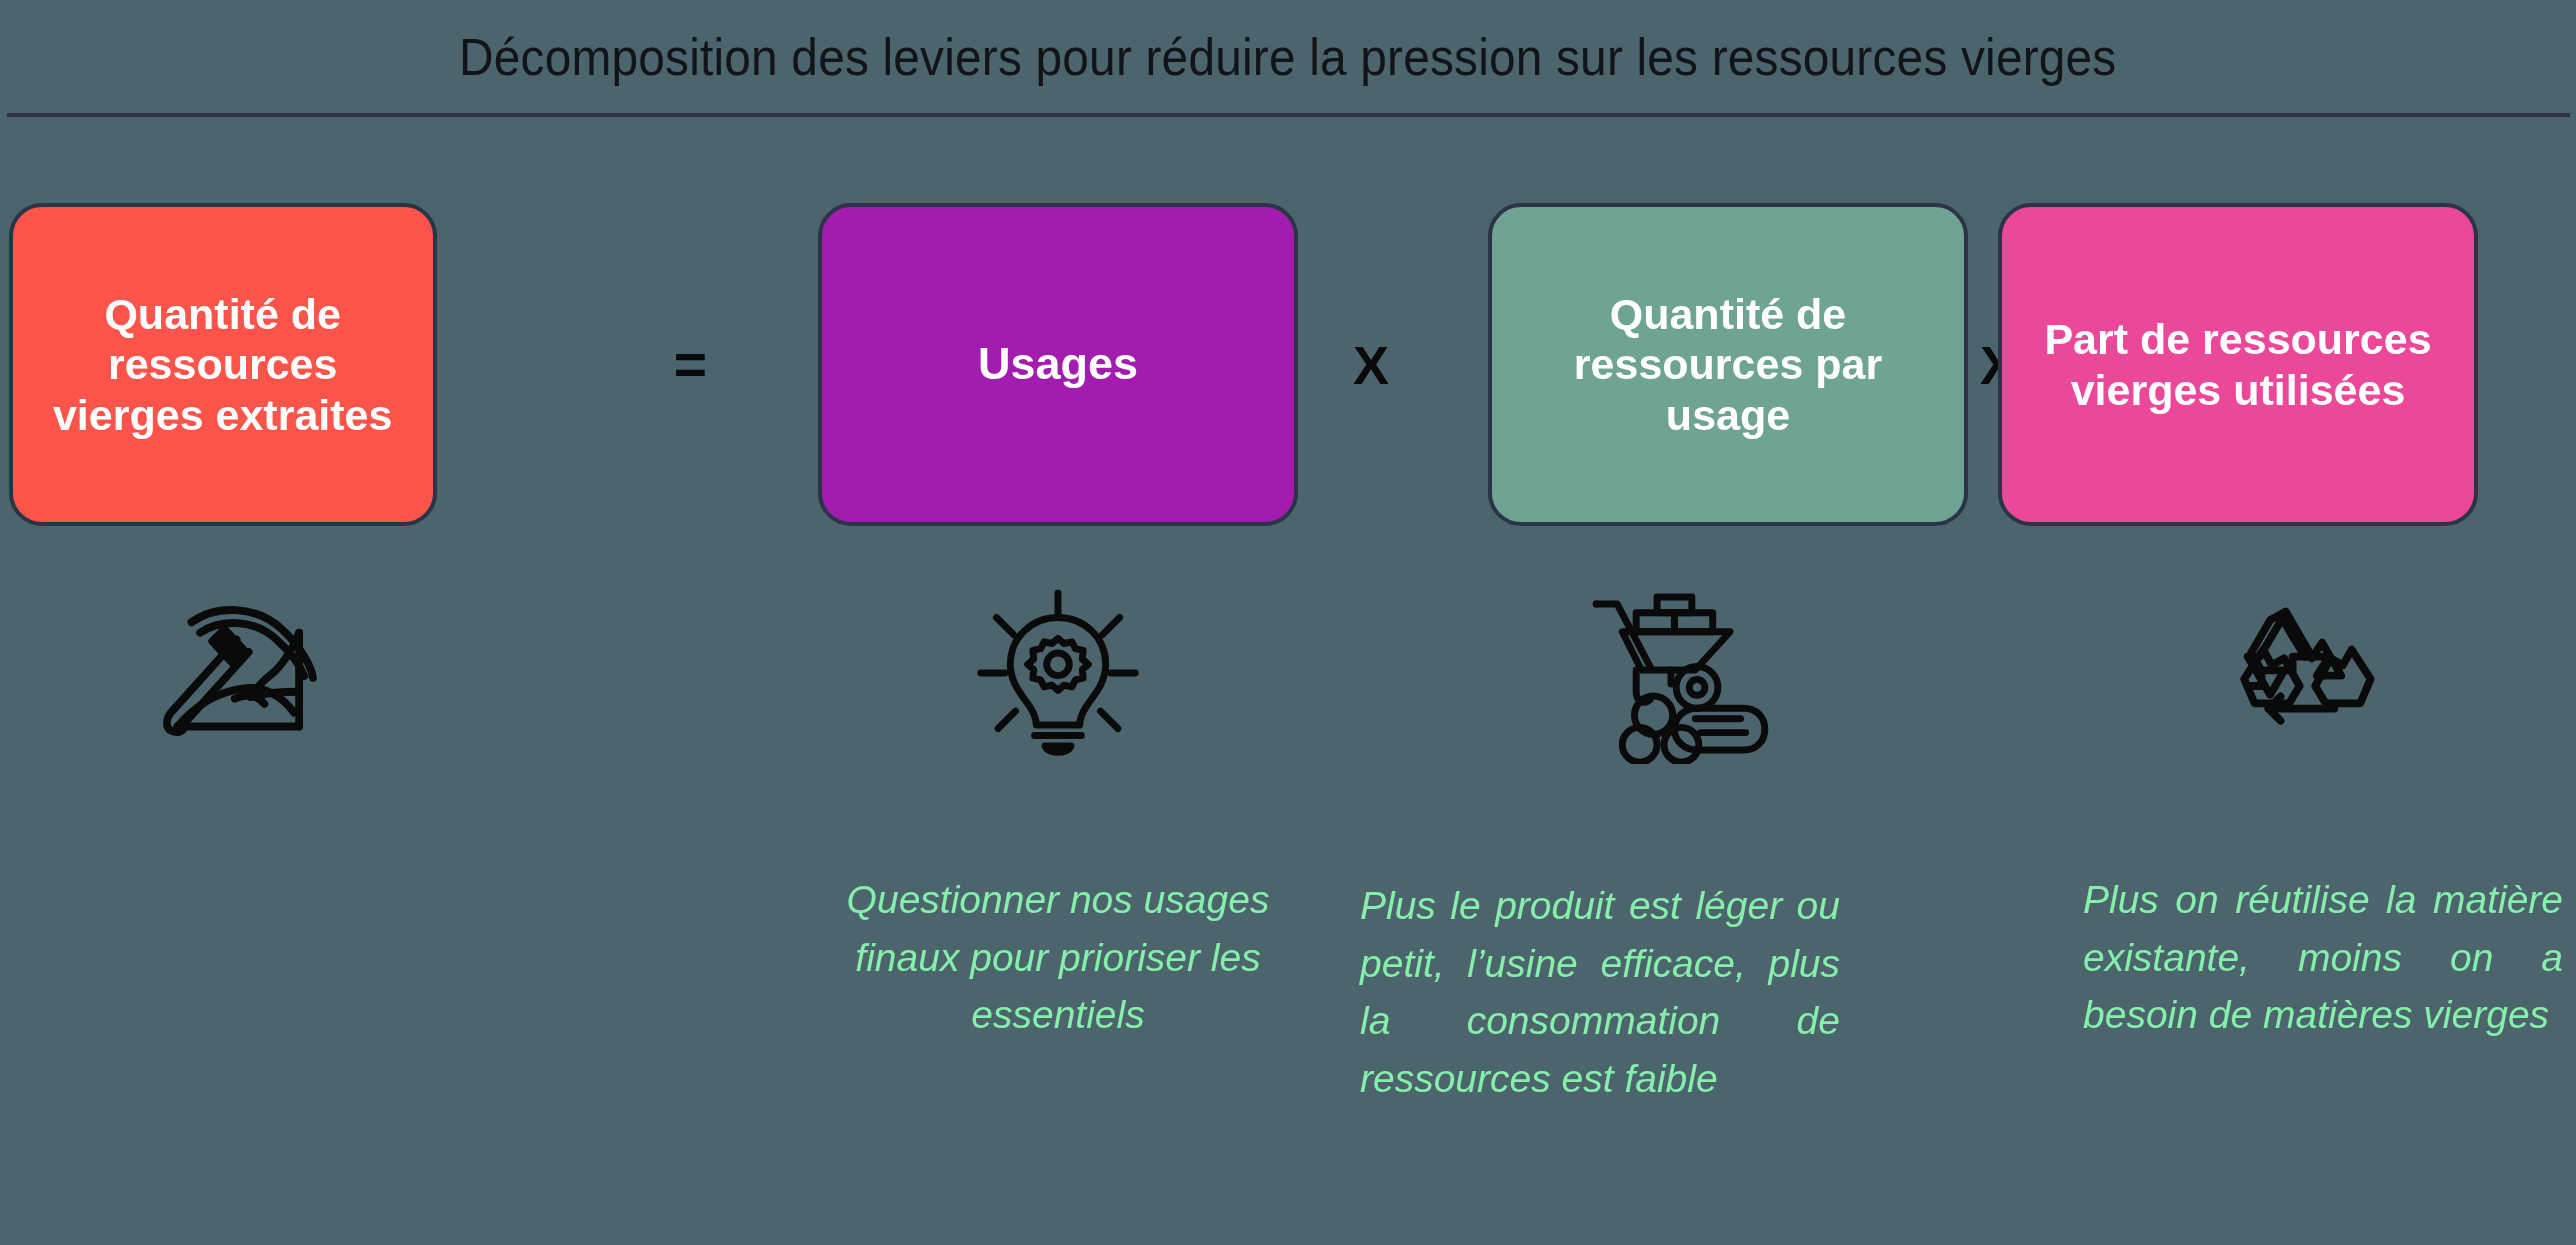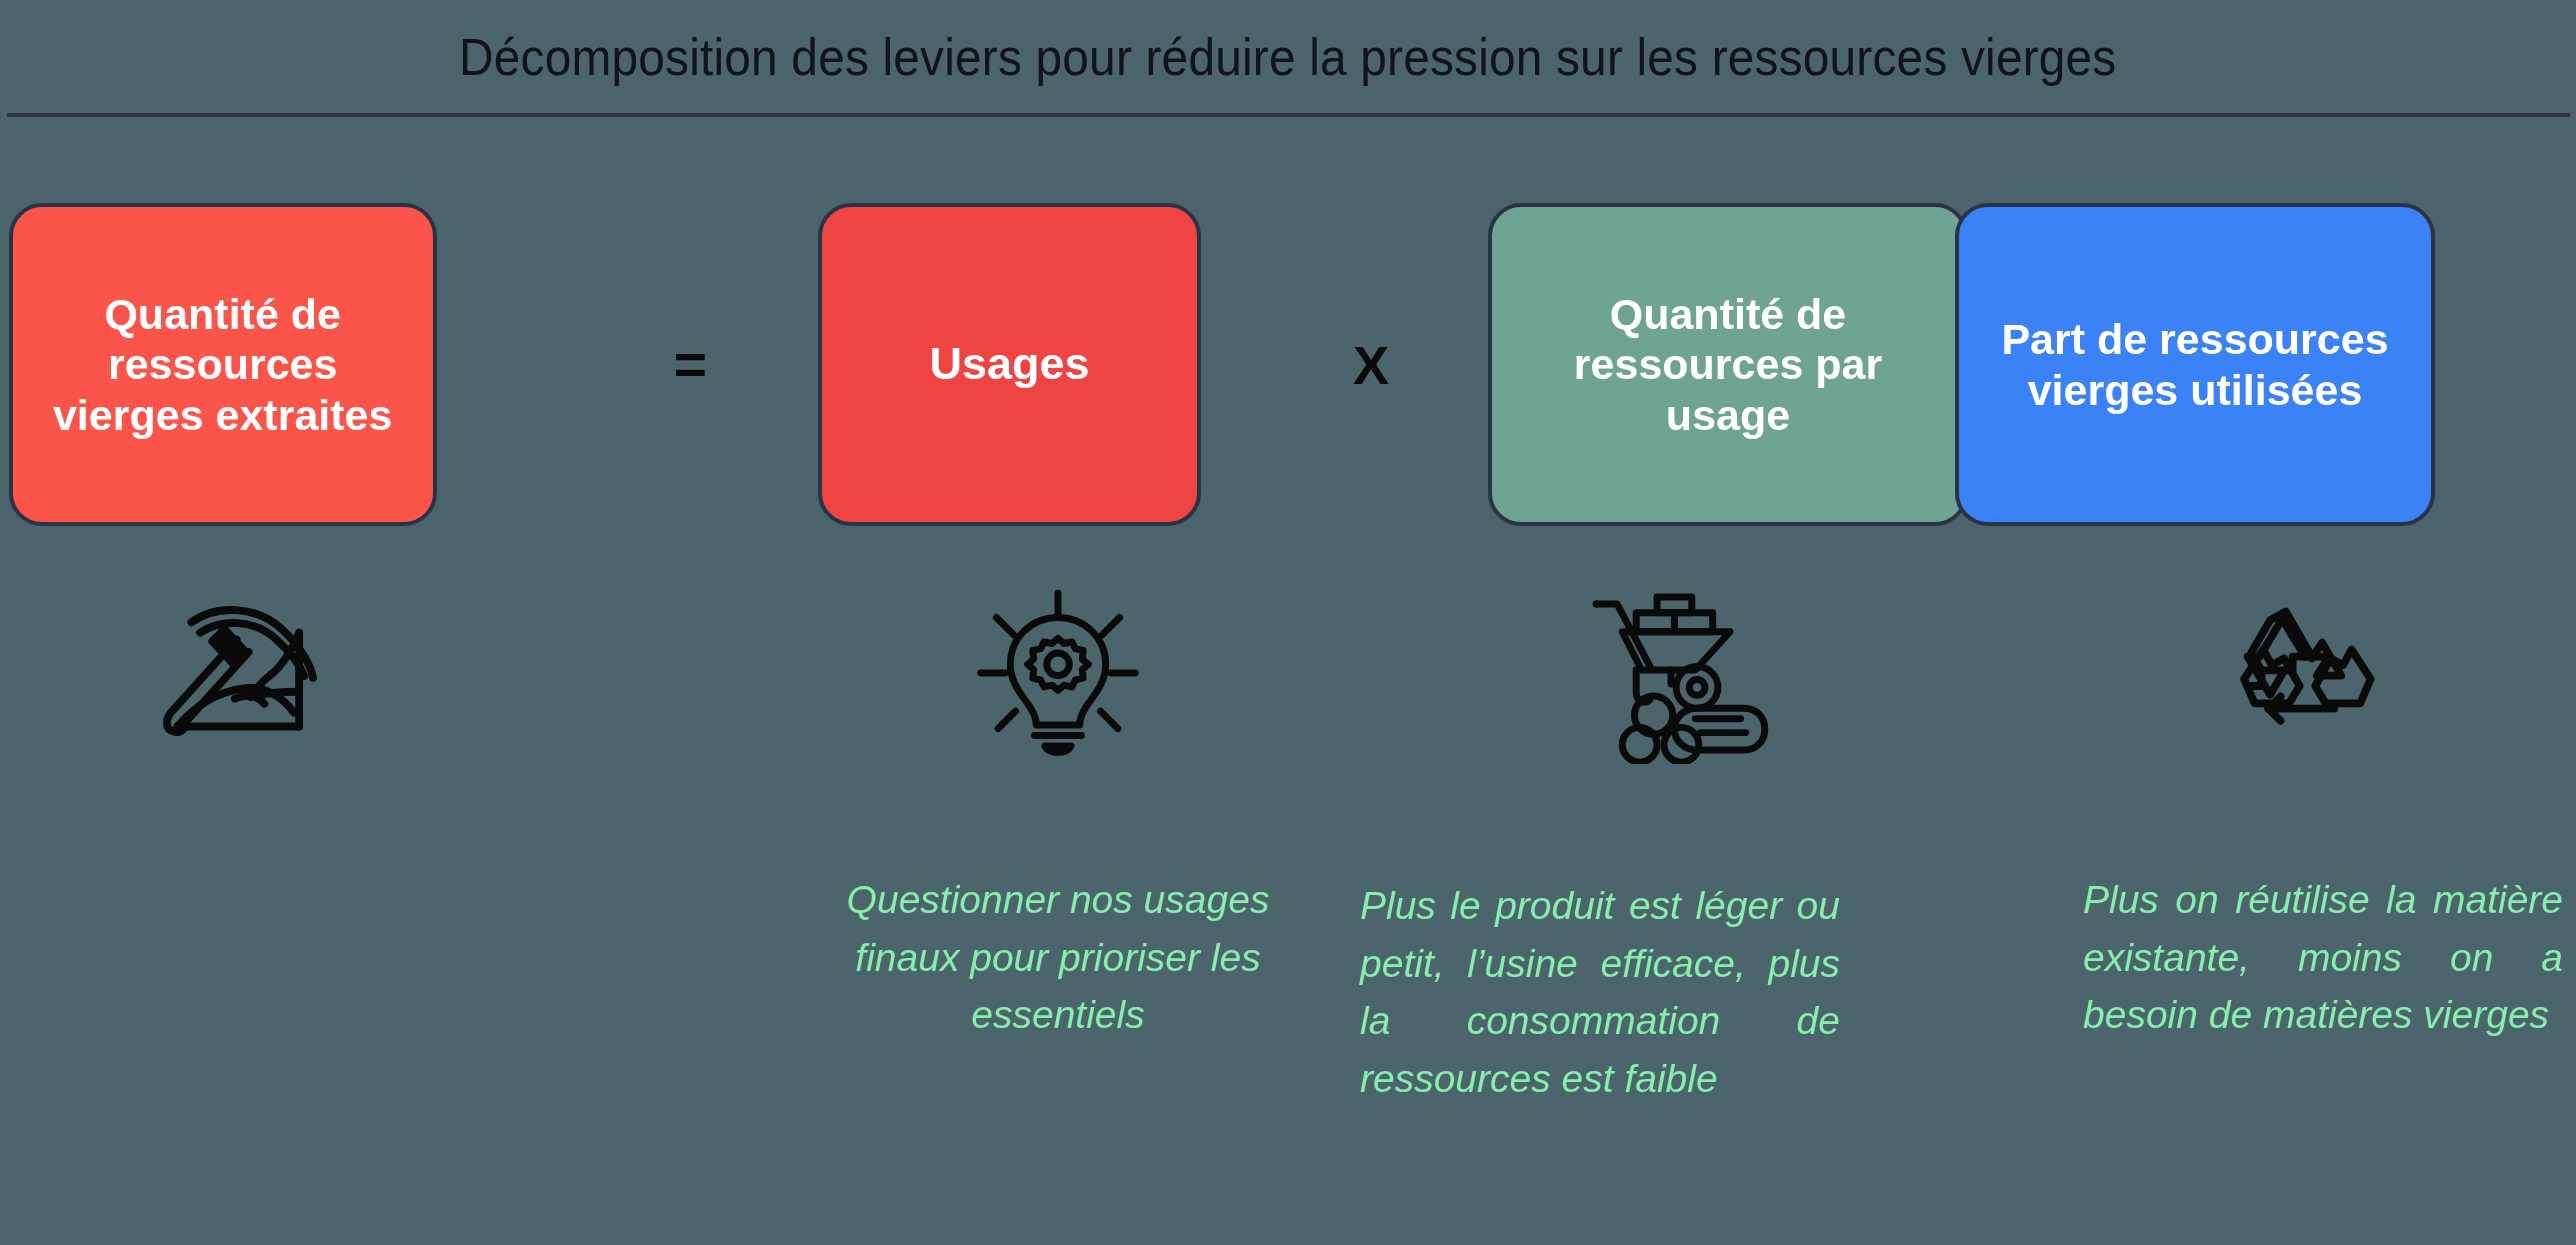--- a/index.html
+++ b/index.html
@@ -62,34 +62,34 @@
     padding: 0 21px;
   }
   .box-red {
     left: 8.7px;
     width: 428px;
     background: #fb544a;
     font-size: 43px;
   }
   .box-green-1 {
     left: 818px;
-    width: 383px;
-    background: #ef4444;
+    width: 480px;
+    background: #a21caf;
     font-size: 45px;
   }
   .box-green-2 {
     left: 1488px;
     width: 480px;
     background: #6fa393;
     font-size: 43px;
   }
   .box-green-3 {
-    left: 1955px;
-    width: 480px;
-    background: #3b82f6;
+    left: 1998px;
+    width: 480px;
+    background: #ec4899;
     font-size: 43px;
   }
 
   
   .operator {
     position: absolute;
     top: 203px;
     height: 323px;
     display: flex;
     align-items: center;

